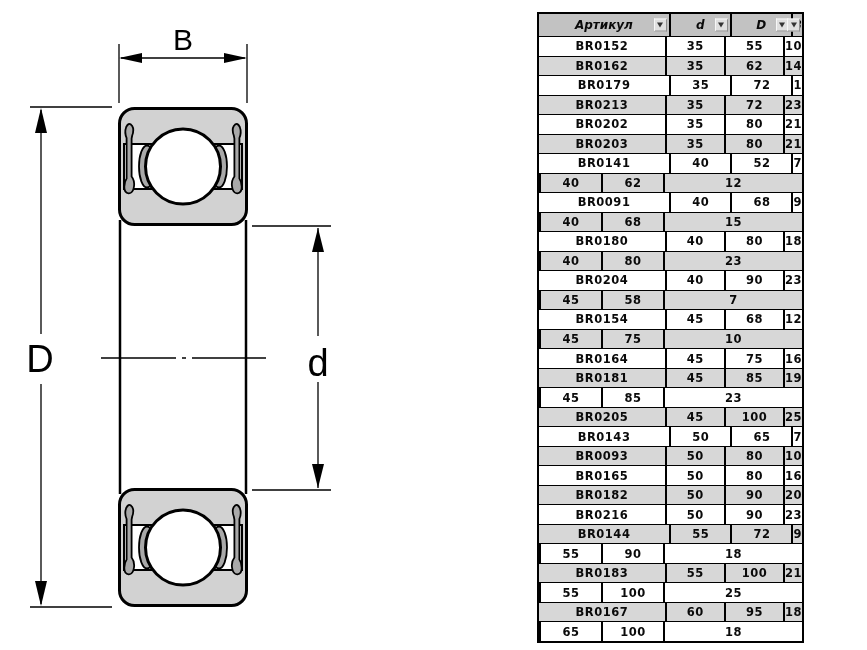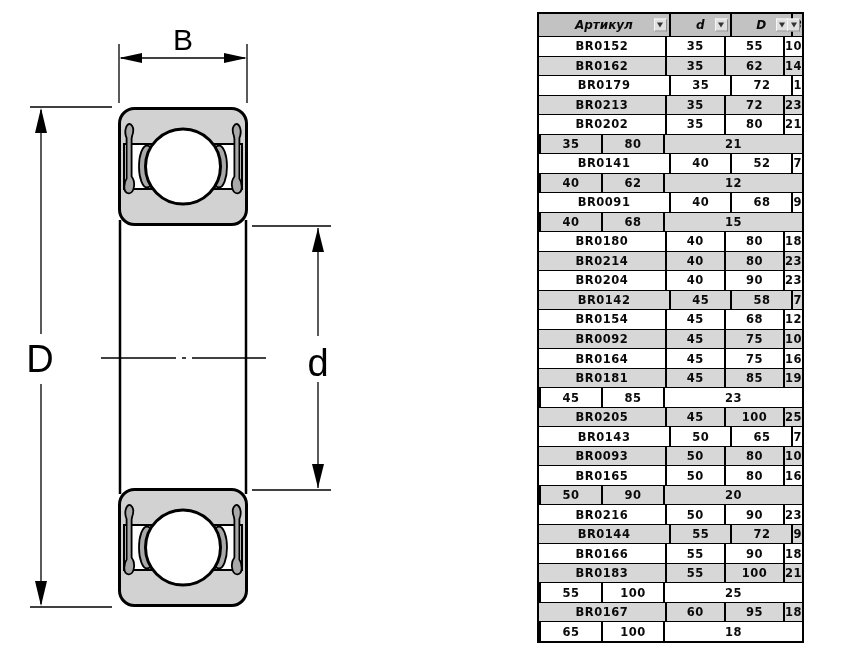--- a/index.html
+++ b/index.html
@@ -154,20 +154,21 @@
           <div class="cell c2">72</div>
           <div class="cell c3">23</div>
         </div>
         <div class="trow">
           <div class="cell c0">BR0202</div>
           <div class="cell c1">35</div>
           <div class="cell c2">80</div>
           <div class="cell c3">21</div>
         </div>
         <div class="trow shaded">
+          <div class="cell c0">BR0203</div>
           <div class="cell c1">35</div>
           <div class="cell c2">80</div>
           <div class="cell c3">21</div>
         </div>
         <div class="trow">
           <div class="cell c0">BR0141</div>
           <div class="cell c1">40</div>
           <div class="cell c2">52</div>
           <div class="cell c3">7</div>
         </div>
@@ -187,45 +188,42 @@
           <div class="cell c2">68</div>
           <div class="cell c3">15</div>
         </div>
         <div class="trow">
           <div class="cell c0">BR0180</div>
           <div class="cell c1">40</div>
           <div class="cell c2">80</div>
           <div class="cell c3">18</div>
         </div>
         <div class="trow shaded">
-          <div class="cell c0">BR0214</div>
           <div class="cell c1">40</div>
           <div class="cell c2">80</div>
           <div class="cell c3">23</div>
         </div>
         <div class="trow">
           <div class="cell c0">BR0204</div>
           <div class="cell c1">40</div>
           <div class="cell c2">90</div>
           <div class="cell c3">23</div>
         </div>
         <div class="trow shaded">
-          <div class="cell c0">BR0142</div>
           <div class="cell c1">45</div>
           <div class="cell c2">58</div>
           <div class="cell c3">7</div>
         </div>
         <div class="trow">
           <div class="cell c0">BR0154</div>
           <div class="cell c1">45</div>
           <div class="cell c2">68</div>
           <div class="cell c3">12</div>
         </div>
         <div class="trow shaded">
-          <div class="cell c0">BR0092</div>
           <div class="cell c1">45</div>
           <div class="cell c2">75</div>
           <div class="cell c3">10</div>
         </div>
         <div class="trow">
           <div class="cell c0">BR0164</div>
           <div class="cell c1">45</div>
           <div class="cell c2">75</div>
           <div class="cell c3">16</div>
         </div>
@@ -258,38 +256,38 @@
           <div class="cell c2">80</div>
           <div class="cell c3">10</div>
         </div>
         <div class="trow">
           <div class="cell c0">BR0165</div>
           <div class="cell c1">50</div>
           <div class="cell c2">80</div>
           <div class="cell c3">16</div>
         </div>
         <div class="trow shaded">
+          <div class="cell c0">BR0182</div>
           <div class="cell c1">50</div>
           <div class="cell c2">90</div>
           <div class="cell c3">20</div>
         </div>
         <div class="trow">
           <div class="cell c0">BR0216</div>
           <div class="cell c1">50</div>
           <div class="cell c2">90</div>
           <div class="cell c3">23</div>
         </div>
         <div class="trow shaded">
           <div class="cell c0">BR0144</div>
           <div class="cell c1">55</div>
           <div class="cell c2">72</div>
           <div class="cell c3">9</div>
         </div>
         <div class="trow">
-          <div class="cell c0">BR0166</div>
           <div class="cell c1">55</div>
           <div class="cell c2">90</div>
           <div class="cell c3">18</div>
         </div>
         <div class="trow shaded">
           <div class="cell c0">BR0183</div>
           <div class="cell c1">55</div>
           <div class="cell c2">100</div>
           <div class="cell c3">21</div>
         </div>

